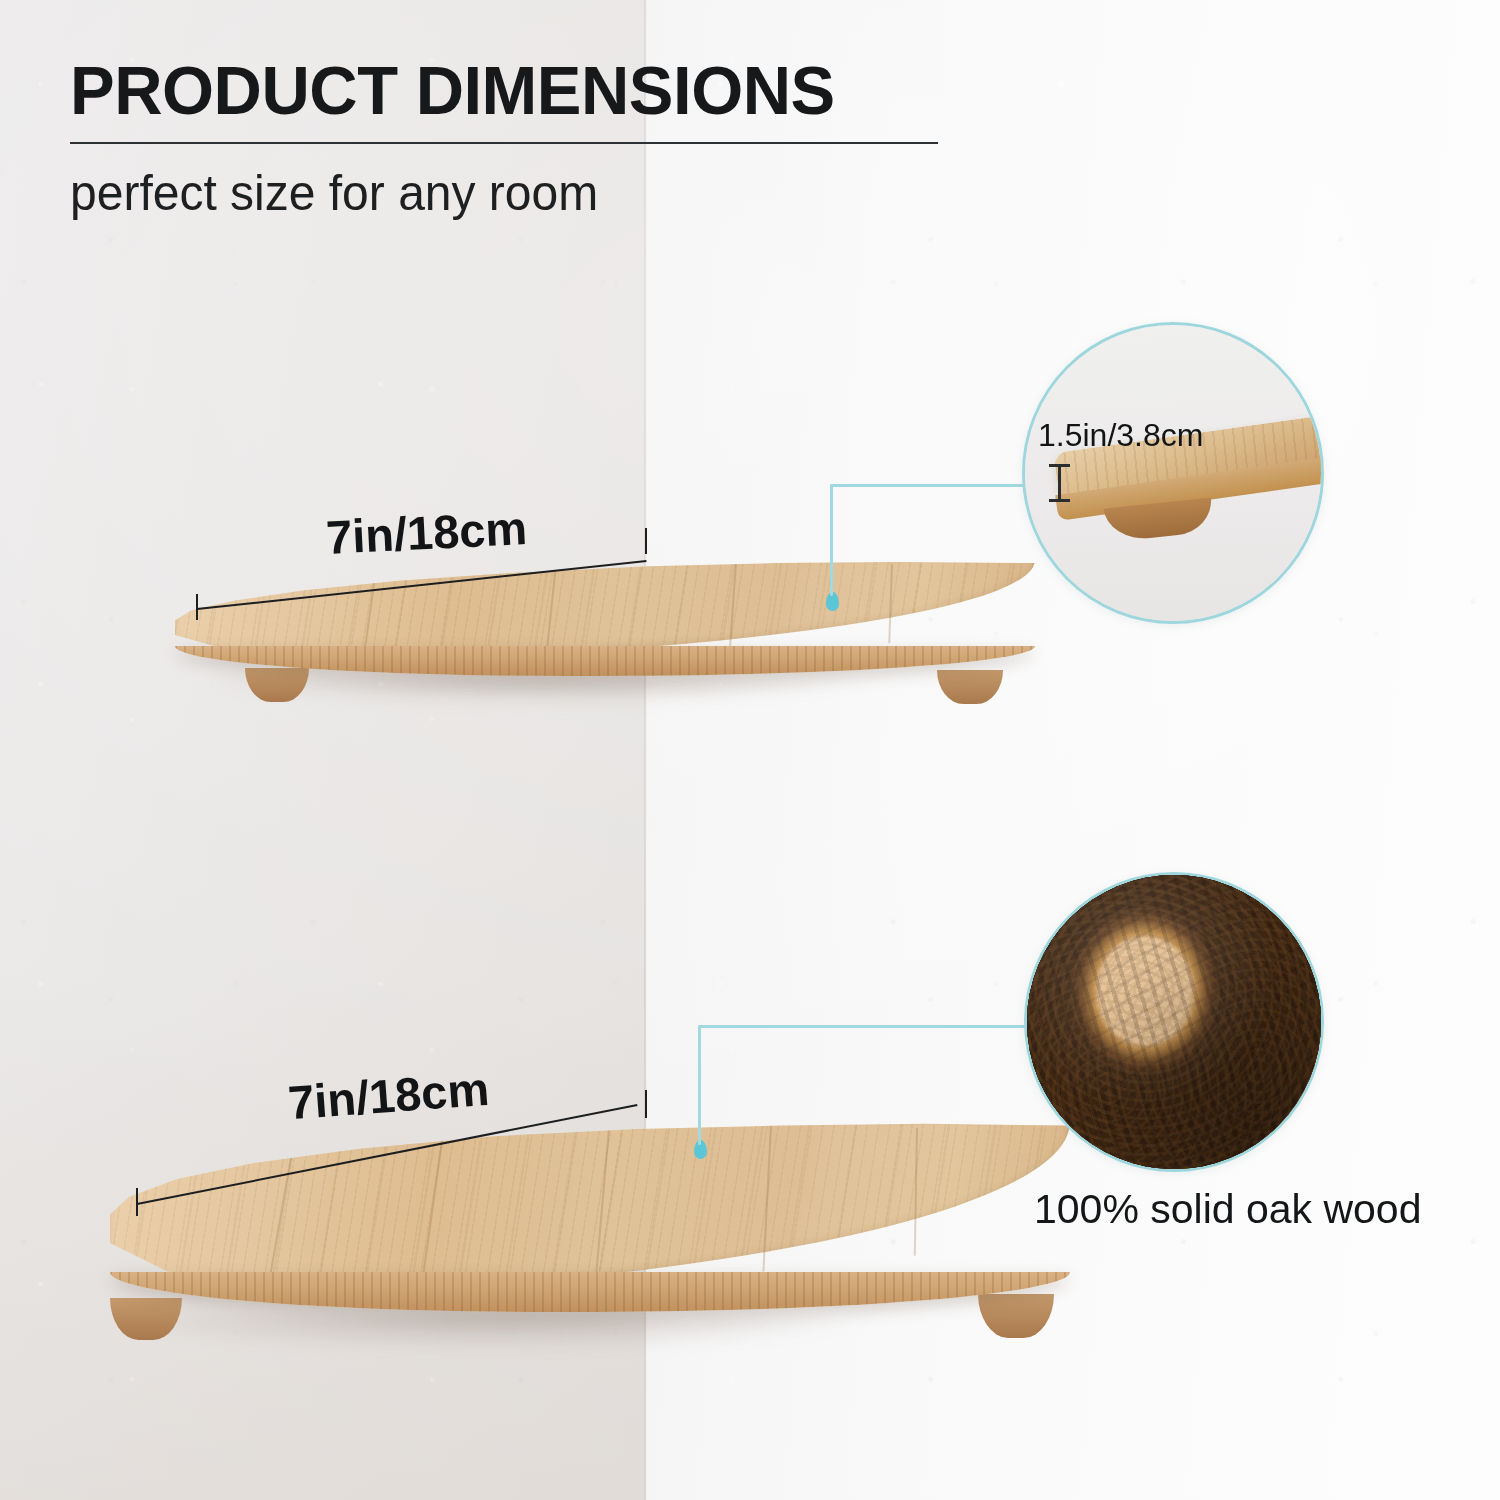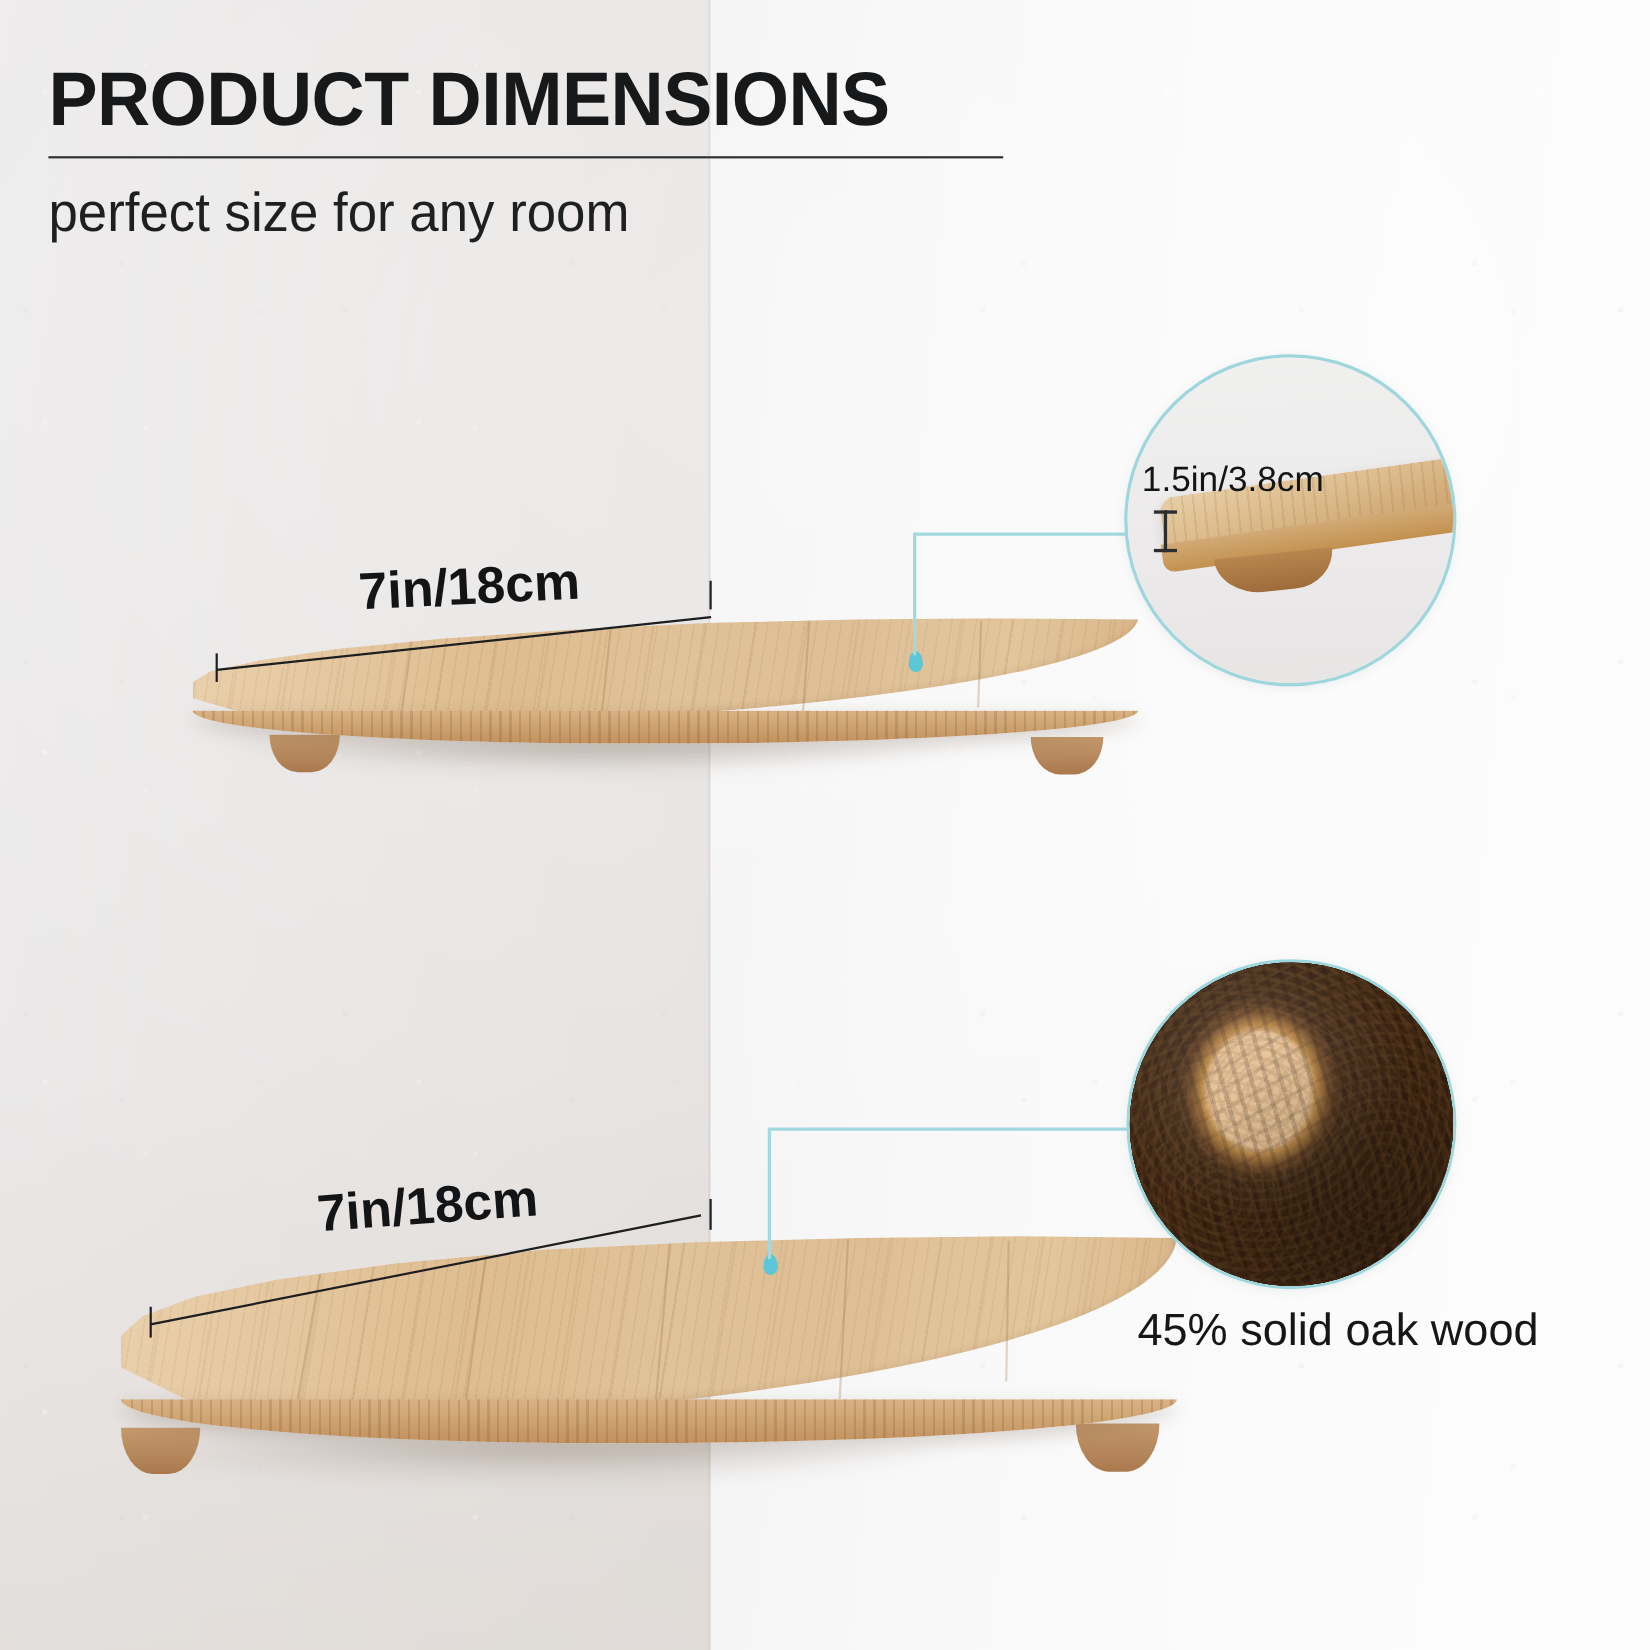--- a/index.html
+++ b/index.html
@@ -38,21 +38,21 @@
     background-image:
       radial-gradient(circle at 12% 28%,rgba(255,255,255,.5) 0 2px,transparent 3px),
       radial-gradient(circle at 27% 63%,rgba(200,196,193,.25) 0 2px,transparent 3px),
       radial-gradient(circle at 44% 18%,rgba(255,255,255,.45) 0 1.5px,transparent 3px),
       radial-gradient(circle at 62% 81%,rgba(205,200,197,.2) 0 2px,transparent 3px),
       radial-gradient(circle at 8% 88%,rgba(205,200,197,.3) 0 2px,transparent 3px);
     background-size:340px 300px,410px 380px,300px 330px,380px 350px,290px 320px;
   }
 
   
-  .hdr{ position:absolute; left:44px; top:56px; width:900px; }
+  .hdr{ position:absolute; left:70px; top:56px; width:900px; }
   .hdr h1{
     font-family:"Liberation Sans Narrow","Liberation Sans",sans-serif;
     font-size:69px; font-weight:bold; letter-spacing:-0.5px;
     color:#16181a; line-height:1.02;
     transform:scaleX(.97); transform-origin:left center;
     white-space:nowrap;
   }
   .hdr .rule{
     margin-top:16px; width:868px; height:2px;
     background:#2e3134;
@@ -324,16 +324,16 @@
     <div class="leader-h" style="left:698px;top:1025px;width:336px;"></div>
   </div>
 
   <div class="callout">
     <div class="circle" style="left:1024px;top:872px;width:300px;height:300px;">
       <div class="logs"></div>
       <div class="logs-rings"></div>
       <div class="logs-bark"></div>
       <div class="logs-shade"></div>
     </div>
-    <div class="caption" style="left:1034px;top:1186px;">45% solid oak wood</div>
+    <div class="caption" style="left:1034px;top:1186px;">100% solid oak wood</div>
   </div>
 
 </div>
 
 </body></html>

